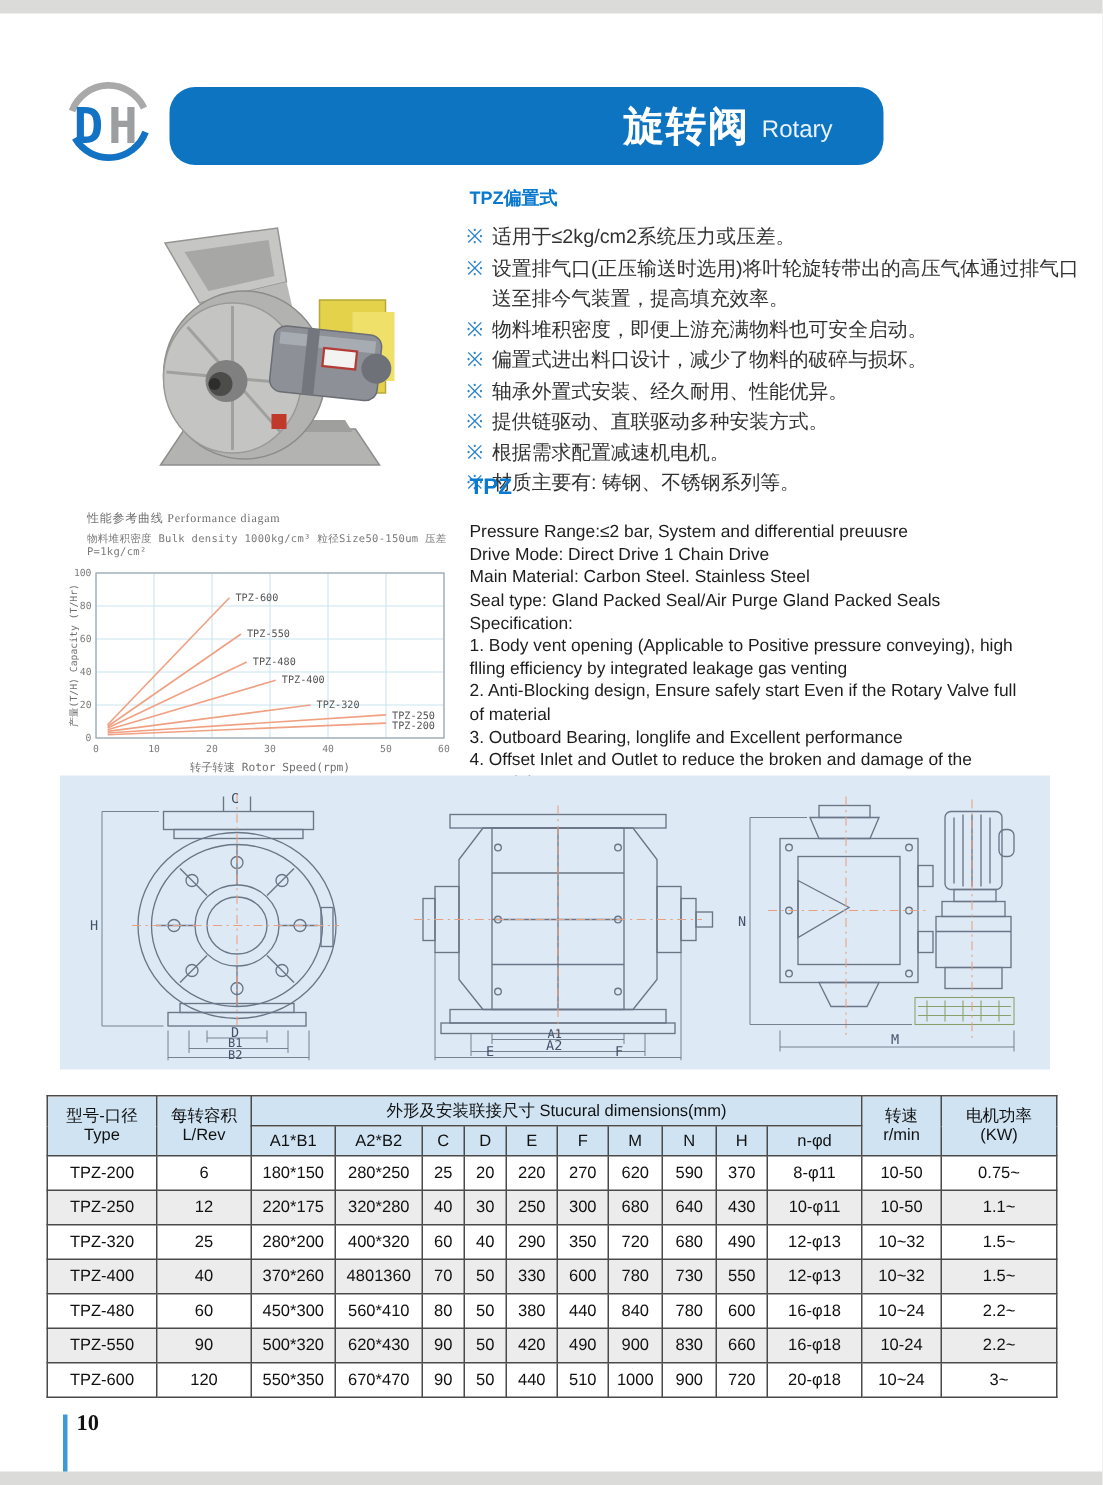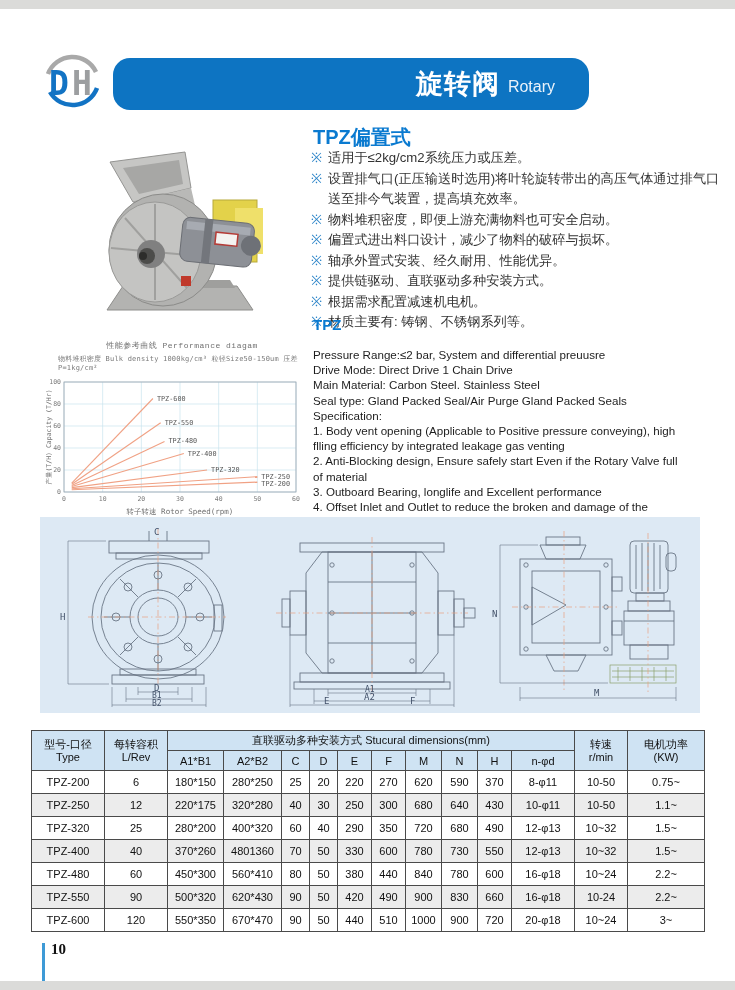--- a/index.html
+++ b/index.html
@@ -10,34 +10,34 @@
   .strip.bottom{bottom:0;}
 
   
   .logo{position:absolute;left:40px;top:50px;width:64px;height:64px;}
   .banner{position:absolute;left:113px;top:58px;width:476px;height:52px;background:#0d74c2;border-radius:17px;
           display:flex;align-items:center;justify-content:flex-end;padding-right:34px;box-sizing:border-box;}
   .banner .cn{color:#fff;font-size:27px;font-weight:bold;letter-spacing:1px;}
   .banner .en{color:#eaf3fb;font-size:16px;margin-left:8px;position:relative;top:3px;}
 
   
-  .sec1-head{position:absolute;left:313px;top:124px;color:#0a7ad0;font-size:20px;font-weight:bold;}
+  .sec1-head{position:absolute;left:313px;top:124px;color:#0a7ad0;font-size:12px;font-weight:bold;}
   .bullets{position:absolute;left:311px;top:148px;width:412px;list-style:none;margin:0;padding:0;}
   .bullet{display:flex;font-size:13.2px;color:#333;line-height:20.5px;}
   .bullet .mark{color:#2f86c9;margin-right:6px;flex:0 0 auto;}
 
   .photo{position:absolute;left:85px;top:148px;width:190px;height:172px;}
 
   
   .sec2-head{position:absolute;left:313px;top:316px;color:#0a7ad0;font-size:15px;font-weight:bold;}
   .spec{position:absolute;left:313px;top:347px;width:414px;font-size:11.6px;color:#1d1d1d;line-height:15.2px;}
 
   
   .chart{position:absolute;left:44px;top:340px;width:262px;}
-  .chart-title{font-family:Liberation Mono, monospace;font-size:8px;color:#707070;margin-left:14px;letter-spacing:.5px;text-align:center;}
+  .chart-title{font-family:Liberation Serif, serif;font-size:8px;color:#707070;margin-left:14px;letter-spacing:.5px;}
   .chart-subtitle{font-family:"DejaVu Sans Mono",monospace;font-size:7px;color:#7a7a7a;margin:3px 0 2px 14px;letter-spacing:.2px;}
 
   
   .drawbox{position:absolute;left:40px;top:517px;width:660px;height:196px;background:#dde9f4;}
   .dv{position:absolute;top:8px;}
   .dv.front{left:14px;}
   .dv.side{left:222px;}
   .dv.drive{left:448px;}
 
   
@@ -408,21 +408,21 @@
     <thead>
       <tr>
         <th rowspan="2" class="two">
             <div>型号-口径</div>
             <div>Type</div>
           </th>
         <th rowspan="2" class="two">
             <div>每转容积</div>
             <div>L/Rev</div>
           </th>
-        <th colspan="10">直联驱动多种安装方式 Stucural dimensions(mm)</th>
+        <th colspan="10">外形及安装联接尺寸 Stucural dimensions(mm)</th>
         <th rowspan="2" class="two">
             <div>转速</div>
             <div>r/min</div>
           </th>
         <th rowspan="2" class="two">
             <div>电机功率</div>
             <div>(KW)</div>
           </th>
       </tr>
       <tr>

